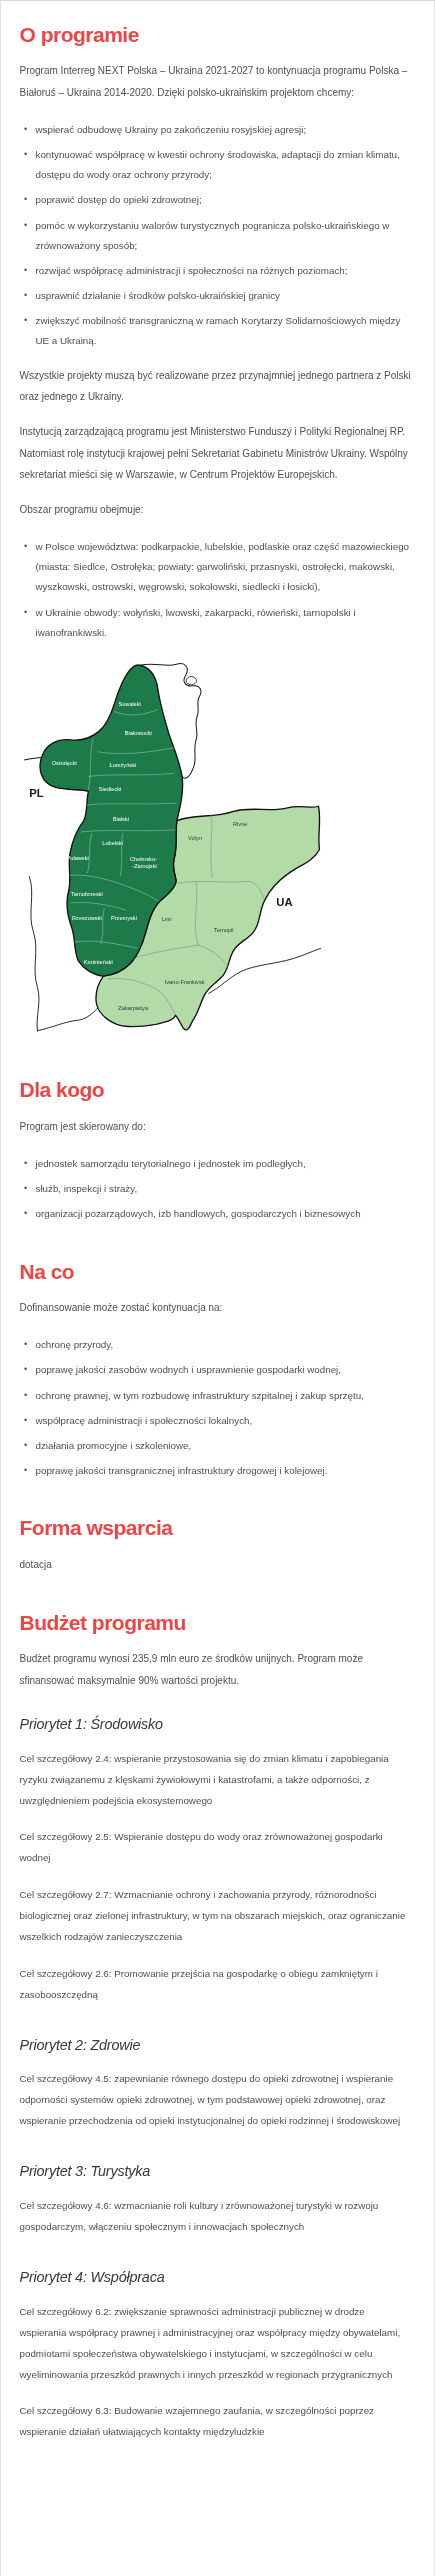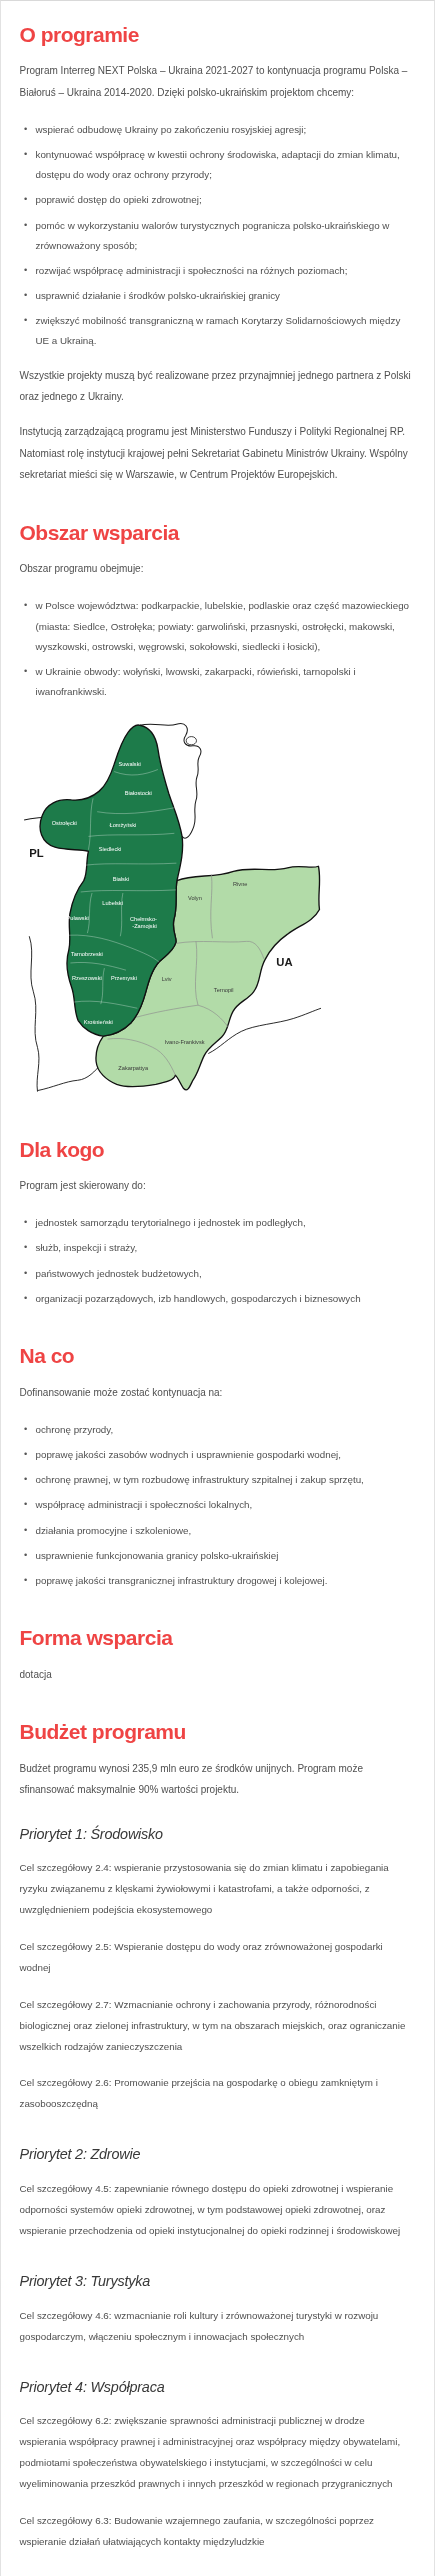--- a/index.html
+++ b/index.html
@@ -48,21 +48,20 @@
     <li>kontynuować współpracę w kwestii ochrony środowiska, adaptacji do zmian klimatu, dostępu do wody oraz ochrony przyrody;</li>
     <li>poprawić dostęp do opieki zdrowotnej;</li>
     <li>pomóc w wykorzystaniu walorów turystycznych pogranicza polsko-ukraińskiego w zrównoważony sposób;</li>
     <li>rozwijać współpracę administracji i społeczności na różnych poziomach;</li>
     <li>usprawnić działanie i środków polsko-ukraińskiej granicy</li>
     <li>zwiększyć mobilność transgraniczną w ramach Korytarzy Solidarnościowych między UE a Ukrainą.</li>
   </ul>
   <p class="body">Wszystkie projekty muszą być realizowane przez przynajmniej jednego partnera z Polski oraz jednego z Ukrainy.</p>
   <p class="body">Instytucją zarządzającą programu jest Ministerstwo Funduszy i Polityki Regionalnej RP. Natomiast rolę instytucji krajowej pełni Sekretariat Gabinetu Ministrów Ukrainy. Wspólny sekretariat mieści się w Warszawie, w Centrum Projektów Europejskich.</p>
 
-  <h1>Obszar wsparcia</h1>
   <p class="body">Obszar programu obejmuje:</p>
   <ul class="dots">
     <li>w Polsce województwa: podkarpackie, lubelskie, podlaskie oraz część mazowieckiego (miasta: Siedlce, Ostrołęka; powiaty: garwoliński, przasnyski, ostrołęcki, makowski, wyszkowski, ostrowski, węgrowski, sokołowski, siedlecki i łosicki),</li>
     <li>w Ukrainie obwody: wołyński, lwowski, zakarpacki, rówieński, tarnopolski i iwanofrankiwski.</li>
   </ul>
 
   <div class="map-wrap">
     <svg width="301" height="381" viewBox="0 0 585 740">
 
       <path d="M8,194 C55,184 110,190 150,178 C156,174 158,165 160,152" fill="none" stroke="#1a1a1a" stroke-width="2"></path>
@@ -127,33 +126,31 @@
       <text class="map-country-label" x="18" y="266">PL</text>
       <text class="map-country-label" x="498" y="478">UA</text>
     </svg>
   </div>
 
   <h1>Dla kogo</h1>
   <p class="body">Program jest skierowany do:</p>
   <ul class="dots">
     <li>jednostek samorządu terytorialnego i jednostek im podległych,</li>
     <li>służb, inspekcji i straży,</li>
-    <li>państwowych jednostek budżetowych,</li>
     <li>organizacji pozarządowych, izb handlowych, gospodarczych i biznesowych</li>
   </ul>
 
   <h1>Na co</h1>
   <p class="body">Dofinansowanie może zostać kontynuacja na:</p>
   <ul class="dots">
     <li>ochronę przyrody,</li>
     <li>poprawę jakości zasobów wodnych i usprawnienie gospodarki wodnej,</li>
     <li>ochronę prawnej, w tym rozbudowę infrastruktury szpitalnej i zakup sprzętu,</li>
     <li>współpracę administracji i społeczności lokalnych,</li>
     <li>działania promocyjne i szkoleniowe,</li>
-    <li>usprawnienie funkcjonowania granicy polsko-ukraińskiej</li>
     <li>poprawę jakości transgranicznej infrastruktury drogowej i kolejowej.</li>
   </ul>
 
   <h1>Forma wsparcia</h1>
   <p class="body">dotacja</p>
 
   <h1>Budżet programu</h1>
   <p class="body">Budżet programu wynosi 235,9 mln euro ze środków unijnych. Program może sfinansować maksymalnie 90% wartości projektu.</p>
 
 

